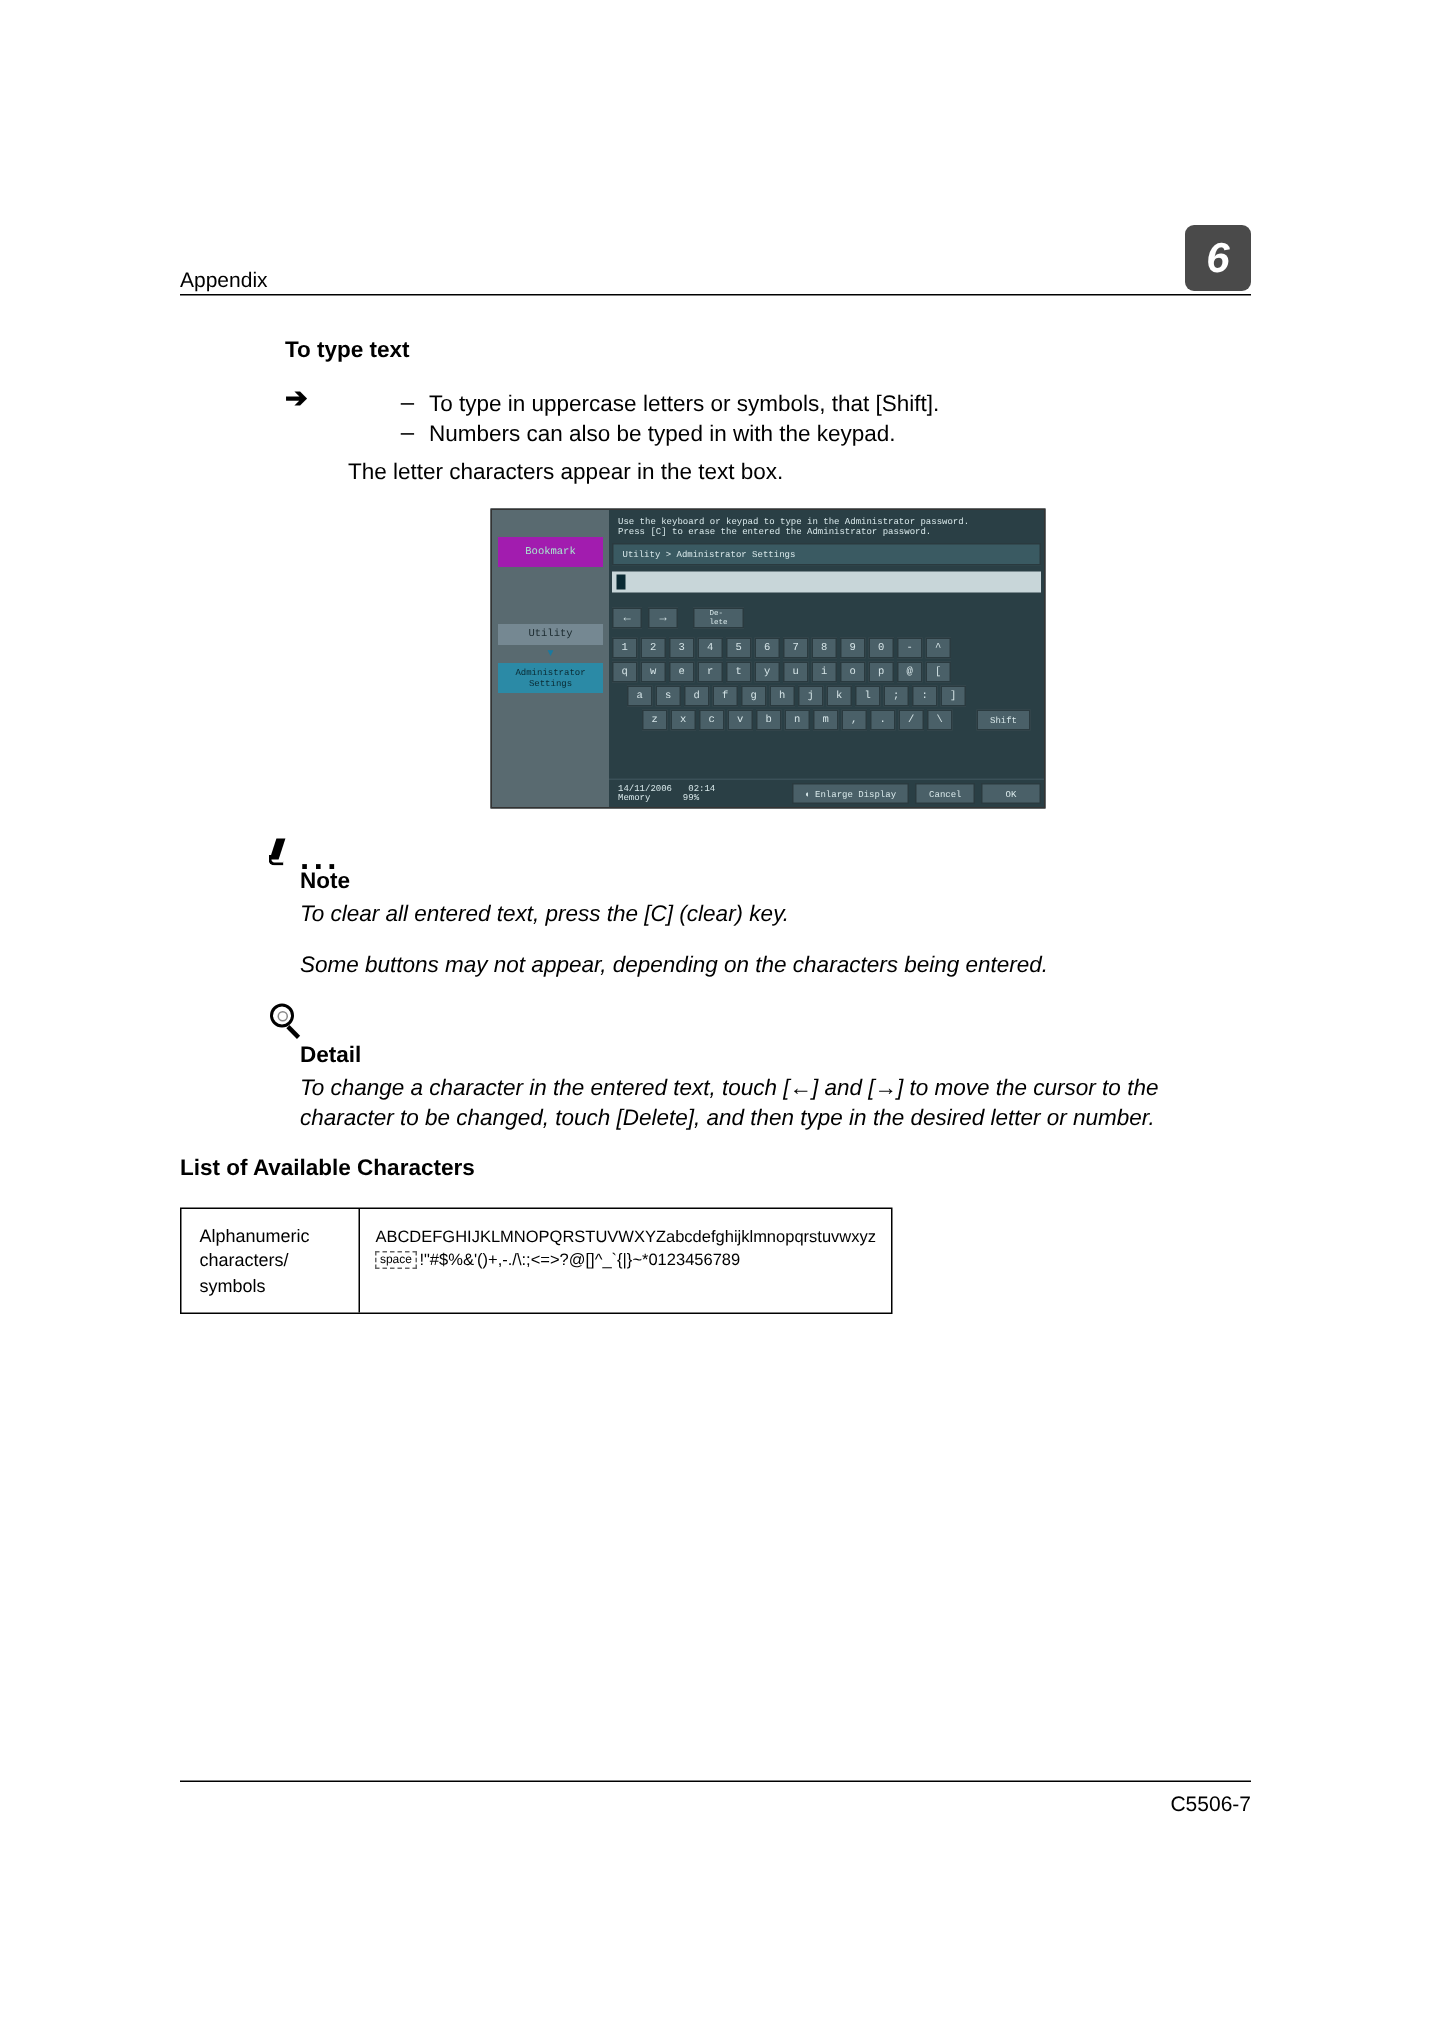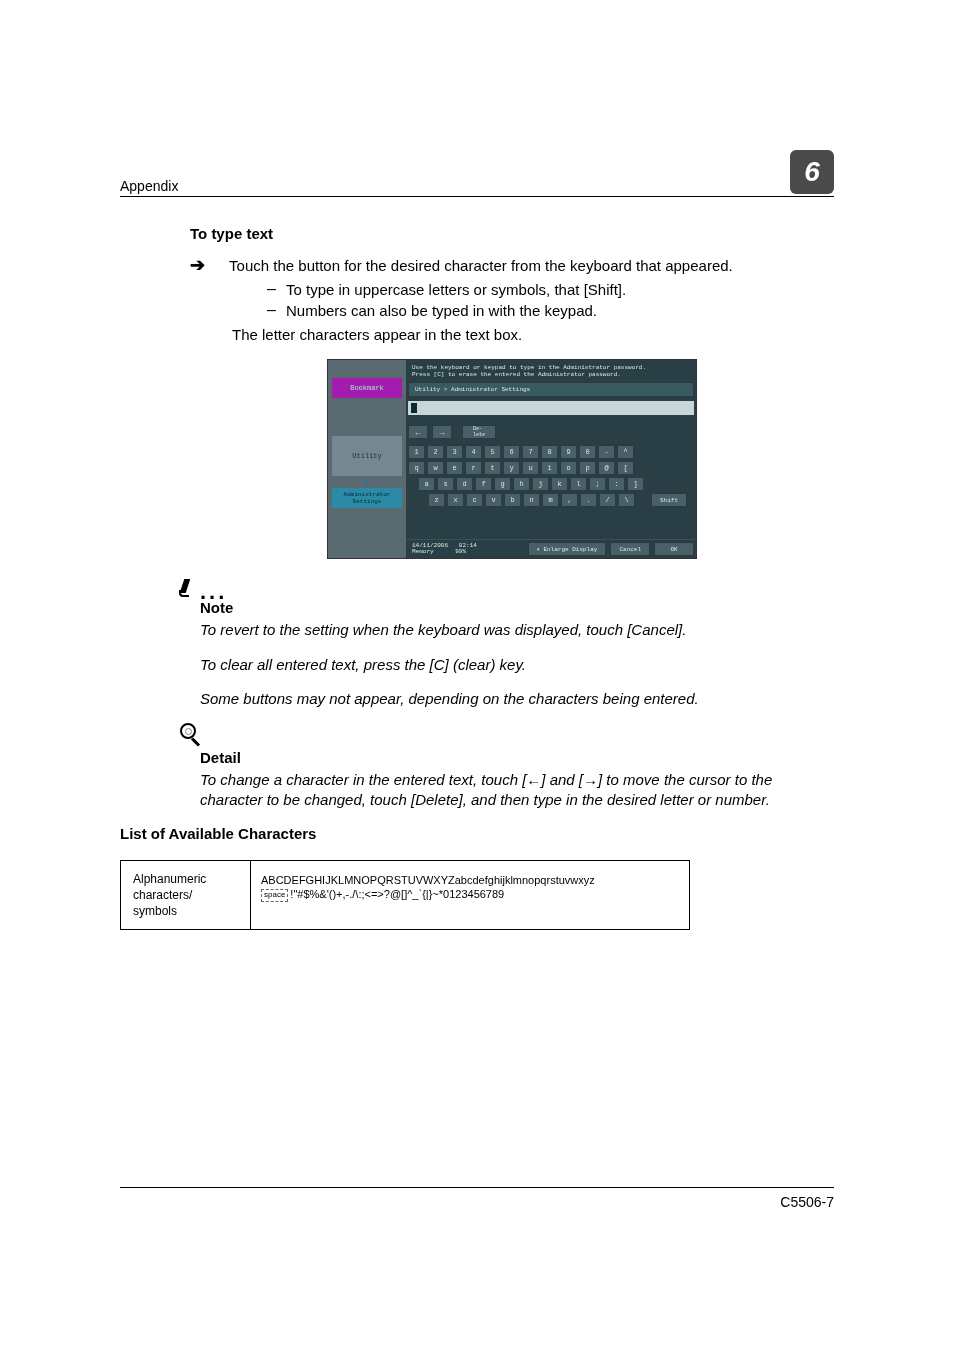--- a/index.html
+++ b/index.html
@@ -17,21 +17,21 @@
   .arrow { font-size: 18px; line-height: 1; font-weight: bold; }
   .body { font-size: 15px; line-height: 1.35; }
   .sublist { margin-left: 38px; margin-top: 4px; }
   .sublist .item { display: flex; gap: 10px; }
   .after { margin-left: 42px; margin-top: 4px; }
   .screenshot { width: 370px; margin: 14px auto 20px auto; }
   .ss { font-family: "Courier New", monospace; font-size: 7px; color: #d8e8ea; }
   .ss-outer { display: flex; border: 1px solid #333; background: #2a3f45; }
   .ss-left { width: 78px; background: #596a70; display: flex; flex-direction: column; }
   .ss-bookmark { background: #a21caf; color: #a8e6cf; padding: 6px 4px; margin: 18px 4px 8px 4px; font-size: 7px; text-align: center; }
-  .ss-util { background: #758892; color: #1b2a2f; margin: 30px 4px 0 4px; padding: 16px 0; text-align: center; font-size: 7px; }
+  .ss-util { background: #758892; color: #1b2a2f; margin: 30px 4px 0 4px; padding: 3px 0; text-align: center; font-size: 7px; }
   .ss-arrowdn { color: #1a7aa0; text-align: center; font-size: 10px; }
   .ss-admin { background: #2b8aa6; color: #0a2a33; margin: 0 4px; padding: 3px 2px; font-size: 6px; text-align: center; }
   .ss-right { flex: 1; background: #2a3f45; display: flex; flex-direction: column; }
   .ss-msg { padding: 4px 6px; font-size: 6px; line-height: 1.2; }
   .ss-crumb { background: #3a5a62; padding: 3px 6px; margin: 0 2px; font-size: 6px; border: 1px solid #2a3a3f; }
   .ss-textbox { background: #c8d6d9; height: 14px; margin: 4px 2px; position: relative; }
   .ss-cursor { position: absolute; left: 3px; top: 2px; width: 6px; height: 10px; background: #0a2a33; }
   .ss-kbarea { padding: 6px 2px; }
   .ss-toprow { display: flex; gap: 4px; margin-bottom: 6px; }
   .ss-navbtn { width: 20px; height: 14px; background: #4a6068; border: 1px solid #2a3a3f; display: flex; align-items: center; justify-content: center; color: #d5e4e7; font-size: 8px; }
@@ -50,21 +50,21 @@
   .pen { width: 18px; height: 18px; position: relative; }
   .pen::before { content: ""; position: absolute; left: 4px; top: 0; width: 6px; height: 14px; background: #000; transform: skewX(-18deg); }
   .pen::after { content: ""; position: absolute; left: 1px; bottom: 0; width: 8px; height: 5px; border-bottom: 2px solid #000; border-left: 2px solid #000; border-radius: 0 0 0 4px; }
   .dots { font-size: 22px; font-weight: bold; letter-spacing: 3px; line-height: 10px; }
   .note-label { font-weight: bold; font-size: 15px; margin-left: 10px; margin-bottom: 4px; }
   .italic { font-style: italic; font-size: 15px; line-height: 1.35; margin-left: 10px; margin-bottom: 14px; }
   .mag-icon { width: 24px; height: 24px; margin: 6px 0 2px -12px; position: relative; }
   .mag-icon .ring { position: absolute; width: 16px; height: 16px; border: 2.5px solid #000; border-radius: 50%; left: 2px; top: 0; }
   .mag-icon .handle { position: absolute; width: 3px; height: 10px; background: #000; left: 16px; top: 14px; transform: rotate(-45deg); }
   .mag-icon .inner { position: absolute; width: 7px; height: 7px; border: 1.5px solid #888; border-radius: 50%; left: 7px; top: 5px; }
-  .table { border: 1px solid #000; display: flex; margin: 18px 0 0 0; width: 570px; font-size: 12px; }
+  .table { border: 1px solid #000; display: flex; margin: 18px 0 0 0; width: 475px; font-size: 12px; }
   .table .c1 { width: 130px; padding: 10px 12px; border-right: 1px solid #000; line-height: 1.35; }
   .table .c2 { flex: 1; padding: 12px 10px; font-size: 11px; line-height: 1.35; display: flex; }
   .rect-space { display: inline-block; border: 1px dashed #666; padding: 0 2px; font-size: 8px; vertical-align: middle; margin-right: 2px; }
   .footer { position: absolute; left: 120px; right: 120px; bottom: 70px; border-top: 1px solid #000; padding-top: 6px; display: flex; justify-content: flex-end; font-size: 14px; }
 </style>
 </head>
 <body>
 
 <div class="page">
   <div class="hdr">
@@ -75,21 +75,20 @@
       <div class="fg">6</div>
     </div>
   </div>
 
   <div class="section">
     <div class="h2">To type text</div>
 
     <div class="arrow-row">
       <div class="arrow">➔</div>
       <div style="flex:1">
-        <div class="body">Touch the button for the desired character from the keyboard that appeared.</div>
         <div class="sublist">
           <div class="item">
               <span>–</span>
               <span class="body">To type in uppercase letters or symbols, that [Shift].</span>
             </div>
           <div class="item">
               <span>–</span>
               <span class="body">Numbers can also be typed in with the keypad.</span>
             </div>
         </div>
@@ -193,21 +192,20 @@
           </div>
         </div>
       </div>
     </div>
 
     <div class="note-icon">
       <div class="pen"></div>
       <div class="dots">...</div>
     </div>
     <div class="note-label">Note</div>
-    <div class="italic">To revert to the setting when the keyboard was displayed, touch [Cancel].</div>
     <div class="italic">To clear all entered text, press the [C] (clear) key.</div>
     <div class="italic">Some buttons may not appear, depending on the characters being entered.</div>
 
     <div class="mag-icon">
       <div class="ring"></div>
         <div class="inner"></div>
         <div class="handle"></div>
     </div>
     <div class="note-label">Detail</div>
     <div class="italic">To change a character in the entered text, touch [←] and [→] to move the cursor to the character to be changed, touch [Delete], and then type in the desired letter or number.</div>

